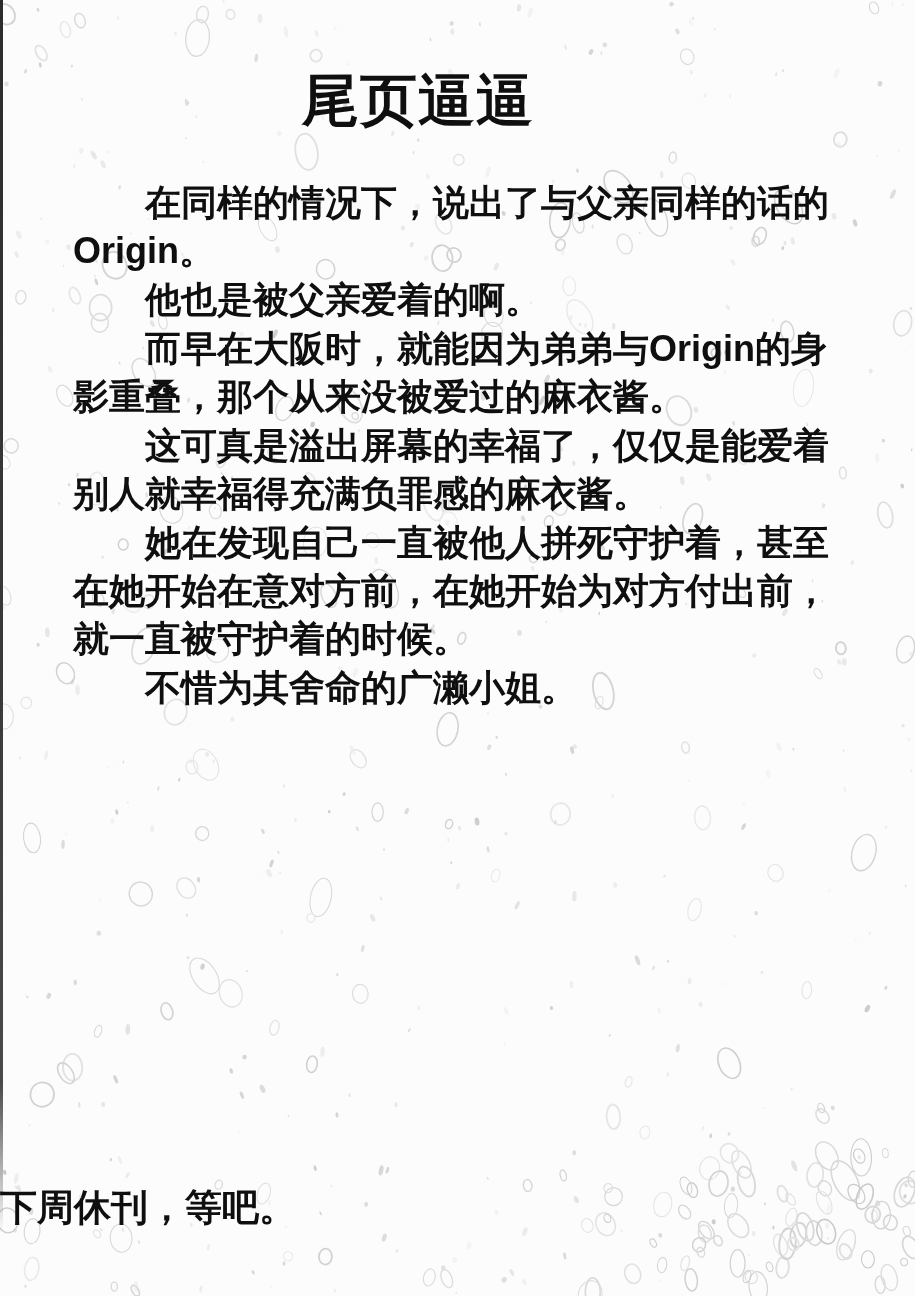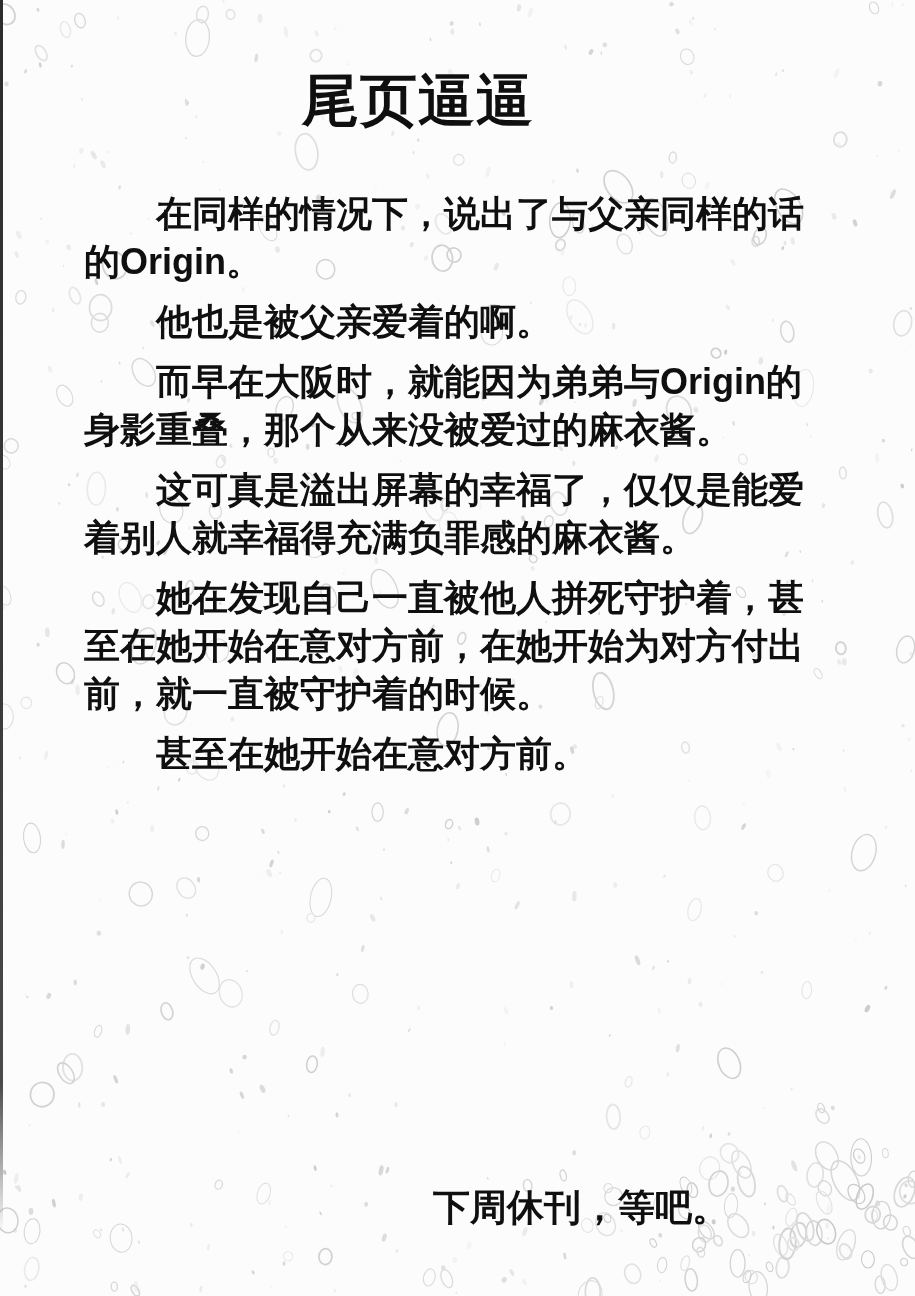--- a/index.html
+++ b/index.html
@@ -45,28 +45,28 @@
     position:absolute;
     top:178px;left:72px;
     width:758px;
     font-size:36px;
     line-height:48px;
     font-weight:700;
     text-align:left;
     word-break:break-all;
   }
   .content p{
-    margin:12px;
+    margin:1px;
     text-indent:2em;
   }
   .footer{
     position:absolute;
     top:1184px;left:0;
     width:729px;
-    text-align:right;
+    text-align:left;
     font-size:37px;
     line-height:48px;
     font-weight:700;
   }
 </style>
 </head>
 <body>
 
 <div class="page">
 
@@ -706,18 +706,18 @@
   <div class="edge-line"></div>
 
   <h1 class="title">尾页逼逼</h1>
 
   <div class="content">
     <p>在同样的情况下，说出了与父亲同样的话的Origin。</p>
     <p>他也是被父亲爱着的啊。</p>
     <p>而早在大阪时，就能因为弟弟与Origin的身影重叠，那个从来没被爱过的麻衣酱。</p>
     <p>这可真是溢出屏幕的幸福了，仅仅是能爱着别人就幸福得充满负罪感的麻衣酱。</p>
     <p>她在发现自己一直被他人拼死守护着，甚至在她开始在意对方前，在她开始为对方付出前，就一直被守护着的时候。</p>
-    <p>甚至在她开始在意对方前。</p>
+    <p>不惜为其舍命的广濑小姐。</p>
   </div>
 
   <div class="footer">下周休刊，等吧。</div>
 
 </div>
 
 </body></html>

